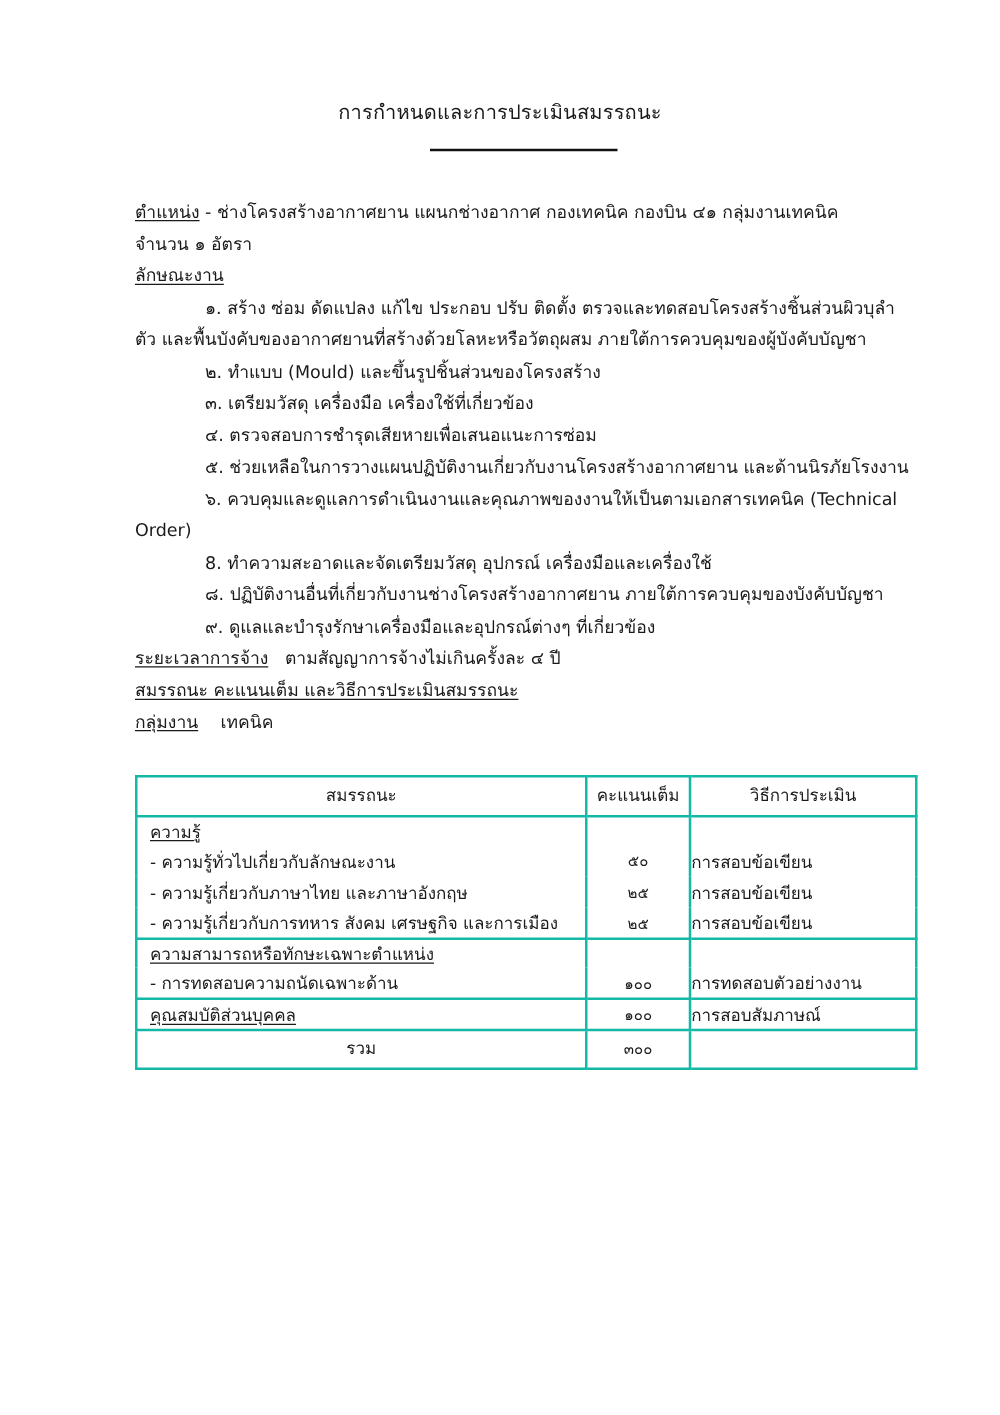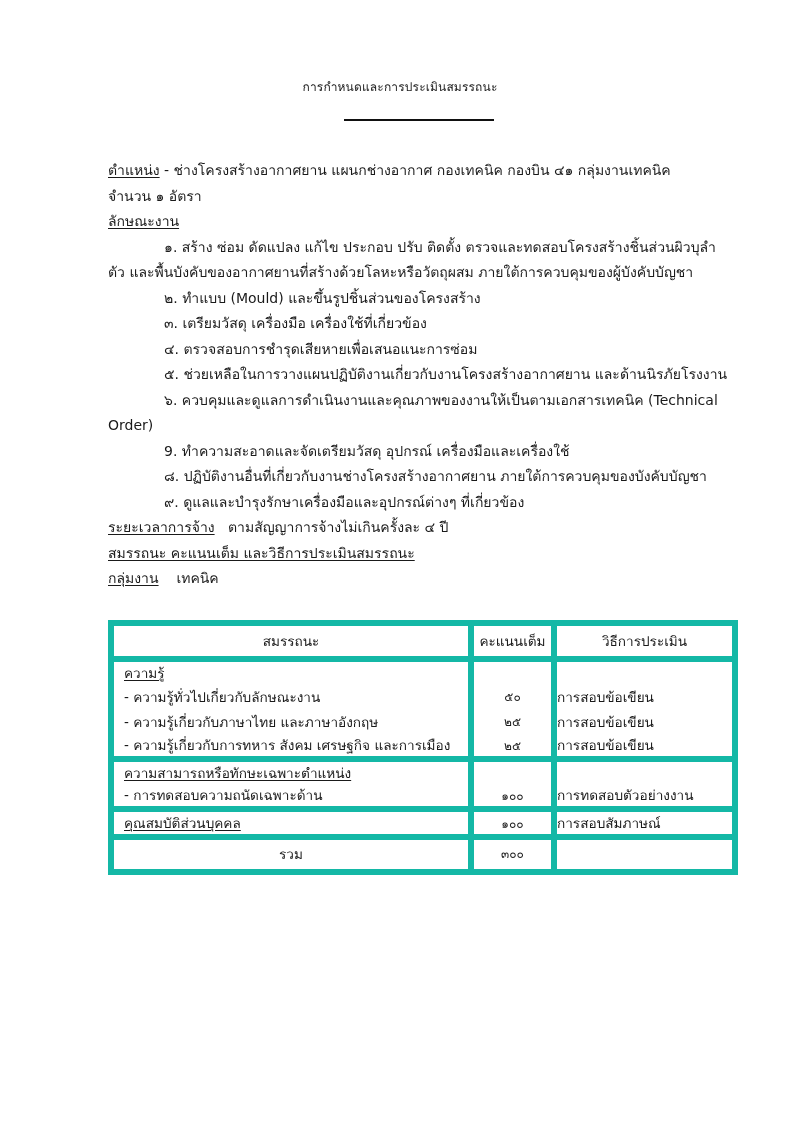--- a/index.html
+++ b/index.html
@@ -27,21 +27,21 @@
     overflow: hidden;
   }
 
   
   .doc-title {
     position: absolute;
     top: 78px;
     left: 0;
     width: 800px;
     text-align: center;
-    font-size: 12px;
+    font-size: 16px;
     line-height: 1.5;
     letter-spacing: 0.15px;
   }
   .title-rule {
     position: absolute;
     top: 119px;
     left: 344px;
     width: 150px;
     height: 2px;
     background: #111111;
@@ -75,21 +75,21 @@
   .comp-table {
     position: absolute;
     top: 620px;
     left: 108px;
     width: 624px;
     border-collapse: collapse;
     font-size: 13.6px;
     table-layout: fixed;
   }
   .comp-table td, .comp-table th {
-    border: 6px solid #14b8a6;
+    border: 2px solid #14b8a6;
     padding: 0;
     vertical-align: middle;
     font-weight: normal;
   }
   .comp-table th {
     text-align: center;
     height: 30px;
     line-height: 30px;
   }
   .col-comp { width: 360px; }
@@ -140,21 +140,21 @@
     <div class="line">
       <span class="u">ลักษณะงาน</span>
     </div>
 
     <div class="duty">๑.  สร้าง ซ่อม ดัดแปลง แก้ไข ประกอบ ปรับ ติดตั้ง ตรวจและทดสอบโครงสร้างชิ้นส่วนผิวบุลำตัว และพื้นบังคับของอากาศยานที่สร้างด้วยโลหะหรือวัตถุผสม ภายใต้การควบคุมของผู้บังคับบัญชา</div>
     <div class="duty">๒. ทำแบบ (Mould) และขึ้นรูปชิ้นส่วนของโครงสร้าง</div>
     <div class="duty">๓. เตรียมวัสดุ เครื่องมือ เครื่องใช้ที่เกี่ยวข้อง</div>
     <div class="duty">๔. ตรวจสอบการชำรุดเสียหายเพื่อเสนอแนะการซ่อม</div>
     <div class="duty">๕. ช่วยเหลือในการวางแผนปฏิบัติงานเกี่ยวกับงานโครงสร้างอากาศยาน และด้านนิรภัยโรงงาน</div>
     <div class="duty">๖. ควบคุมและดูแลการดำเนินงานและคุณภาพของงานให้เป็นตามเอกสารเทคนิค (Technical Order)</div>
-    <div class="duty">9. ทำความสะอาดและจัดเตรียมวัสดุ อุปกรณ์ เครื่องมือและเครื่องใช้</div>
+    <div class="duty">8. ทำความสะอาดและจัดเตรียมวัสดุ อุปกรณ์ เครื่องมือและเครื่องใช้</div>
     <div class="duty">๘. ปฏิบัติงานอื่นที่เกี่ยวกับงานช่างโครงสร้างอากาศยาน ภายใต้การควบคุมของบังคับบัญชา</div>
     <div class="duty">๙. ดูแลและบำรุงรักษาเครื่องมือและอุปกรณ์ต่างๆ ที่เกี่ยวข้อง</div>
 
     <div class="line">
       <span class="u">ระยะเวลาการจ้าง</span>
       &nbsp;
       <span>ตามสัญญาการจ้างไม่เกินครั้งละ ๔ ปี</span>
     </div>
 
     <div class="line">

